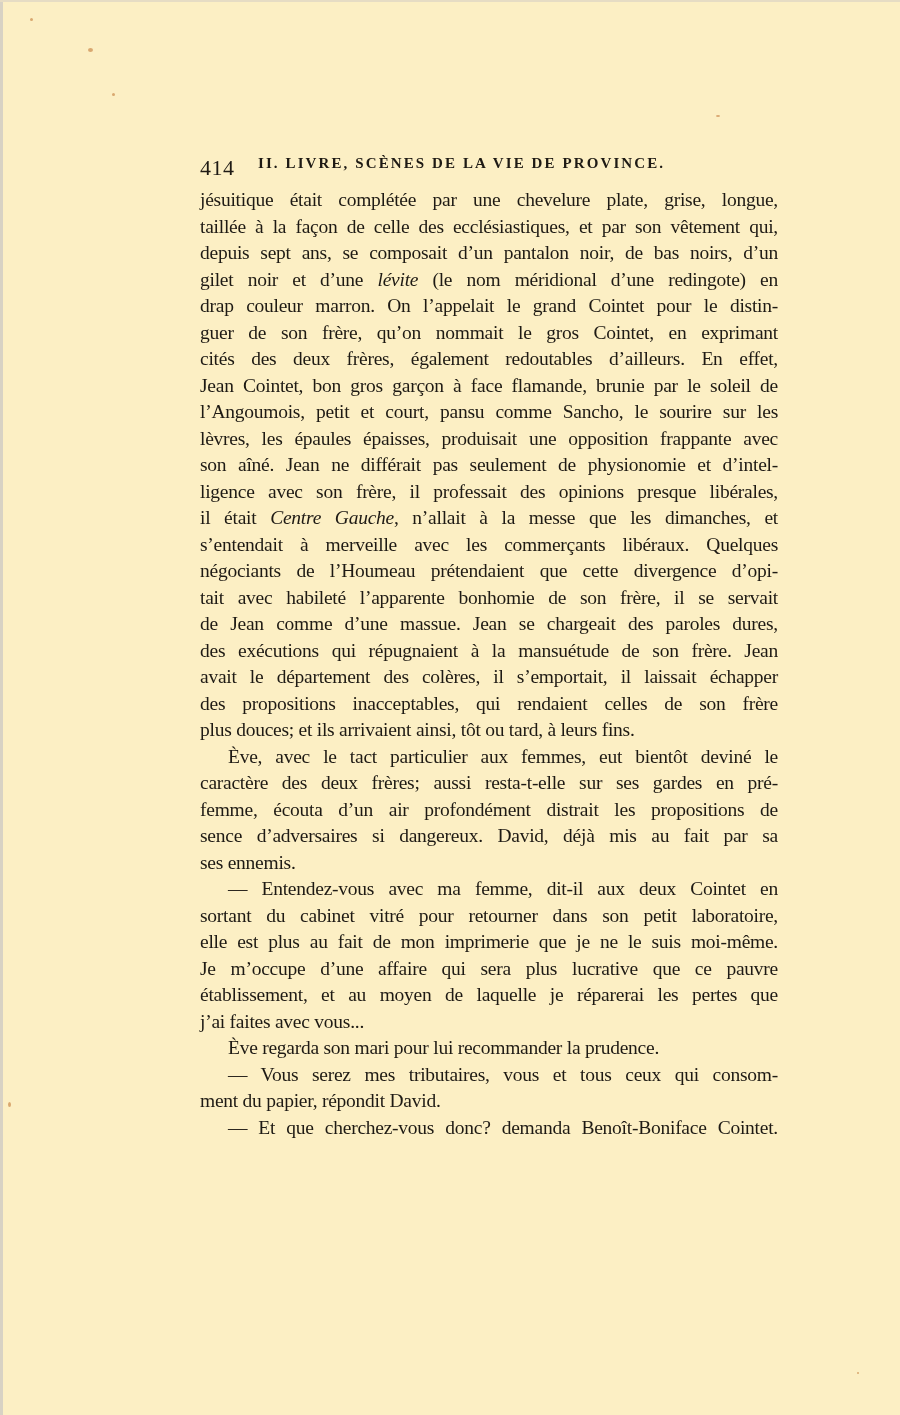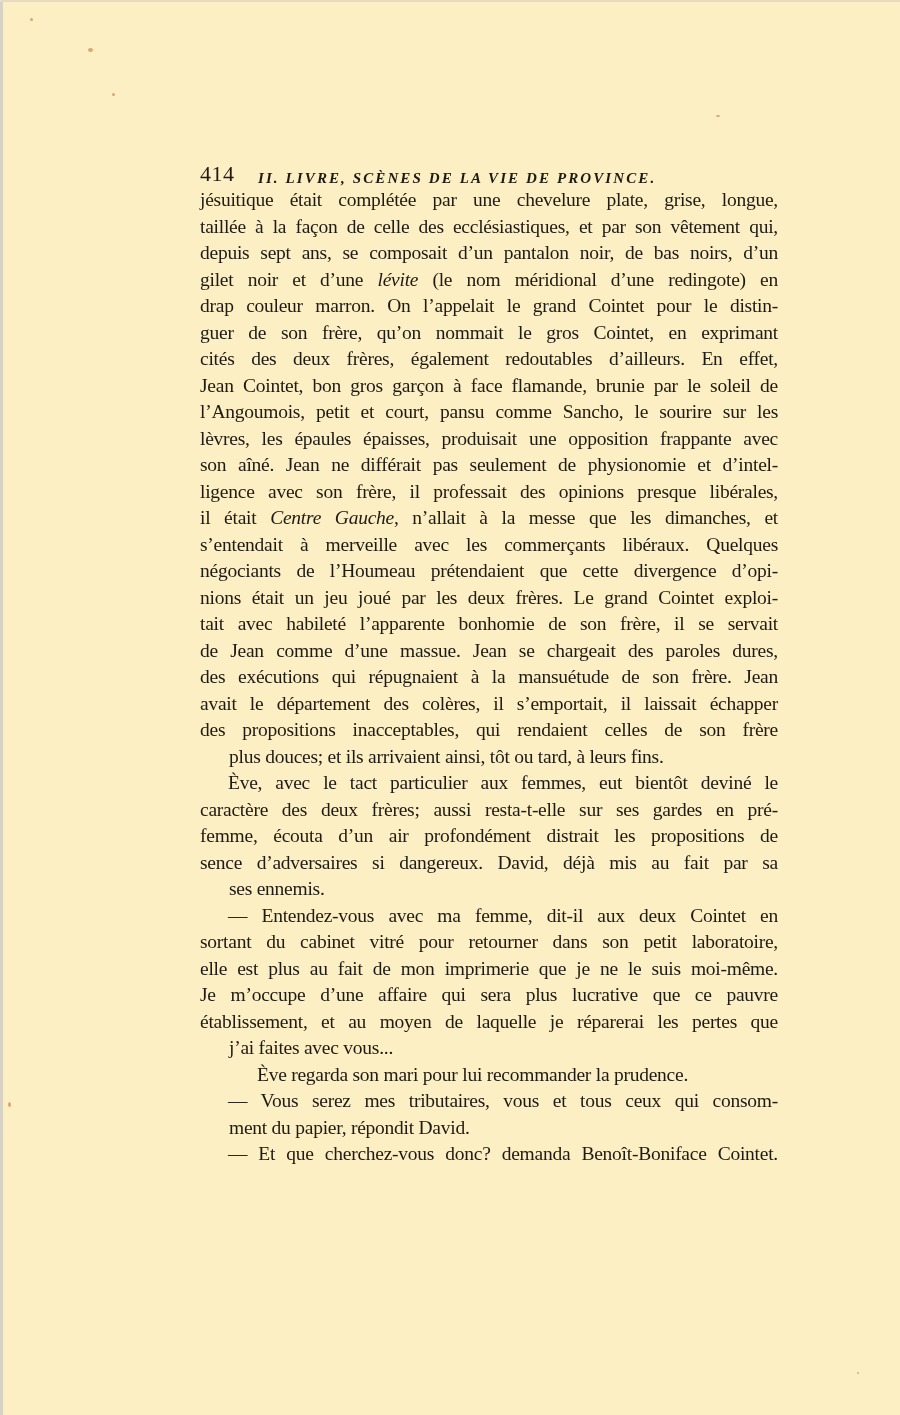--- a/index.html
+++ b/index.html
@@ -33,49 +33,47 @@
       background: #d9a870;
     }
     .text-block {
       position: absolute;
       left: 200px;
       top: 155px;
       width: 578px;
     }
     .running-head {
       display: flex;
-      align-items: flex-end;
+      align-items: flex-start;
       height: 32px;
       white-space: nowrap;
     }
     .page-number {
       font-size: 22px;
       font-weight: normal;
       letter-spacing: 0.5px;
       width: 58px;
     }
     .running-title {
       font-size: 15px;
       font-weight: bold;
       letter-spacing: 2.1px;
       font-variant: small-caps;
-      font-style: italic;
     }
     .line {
       font-size: 19.5px;
       line-height: 26.5px;
       height: 26.5px;
       white-space: nowrap;
       text-align: justify;
       text-align-last: justify;
       letter-spacing: -0.25px;
     }
     .line.last {
       text-align-last: left;
-      margin-left: 29px;
     }
     .line.indent {
       padding-left: 28px;
     }
     .line em {
       font-style: italic;
     }
   </style>
 </head>
 <body>
@@ -104,21 +102,20 @@
       <div class="line">guer de son frère, qu’on nommait le gros Cointet, en exprimant</div>
       <div class="line">cités des deux frères, également redoutables d’ailleurs. En effet,</div>
       <div class="line">Jean Cointet, bon gros garçon à face flamande, brunie par le soleil de</div>
       <div class="line">l’Angoumois, petit et court, pansu comme Sancho, le sourire sur les</div>
       <div class="line">lèvres, les épaules épaisses, produisait une opposition frappante avec</div>
       <div class="line">son aîné. Jean ne différait pas seulement de physionomie et d’intel-</div>
       <div class="line">ligence avec son frère, il professait des opinions presque libérales,</div>
       <div class="line"><span>il était </span><em>Centre Gauche</em><span>, n’allait à la messe que les dimanches, et</span></div>
       <div class="line">s’entendait à merveille avec les commerçants libéraux. Quelques</div>
       <div class="line">négociants de l’Houmeau prétendaient que cette divergence d’opi-</div>
-      <div class="line">nions était un jeu joué par les deux frères. Le grand Cointet exploi-</div>
       <div class="line">tait avec habileté l’apparente bonhomie de son frère, il se servait</div>
       <div class="line">de Jean comme d’une massue. Jean se chargeait des paroles dures,</div>
       <div class="line">des exécutions qui répugnaient à la mansuétude de son frère. Jean</div>
       <div class="line">avait le département des colères, il s’emportait, il laissait échapper</div>
       <div class="line">des propositions inacceptables, qui rendaient celles de son frère</div>
       <div class="line last">plus douces; et ils arrivaient ainsi, tôt ou tard, à leurs fins.</div>
       <div class="line indent">Ève, avec le tact particulier aux femmes, eut bientôt deviné le</div>
       <div class="line">caractère des deux frères; aussi resta-t-elle sur ses gardes en pré-</div>
       <div class="line">femme, écouta d’un air profondément distrait les propositions de</div>
       <div class="line">sence d’adversaires si dangereux. David, déjà mis au fait par sa</div>

